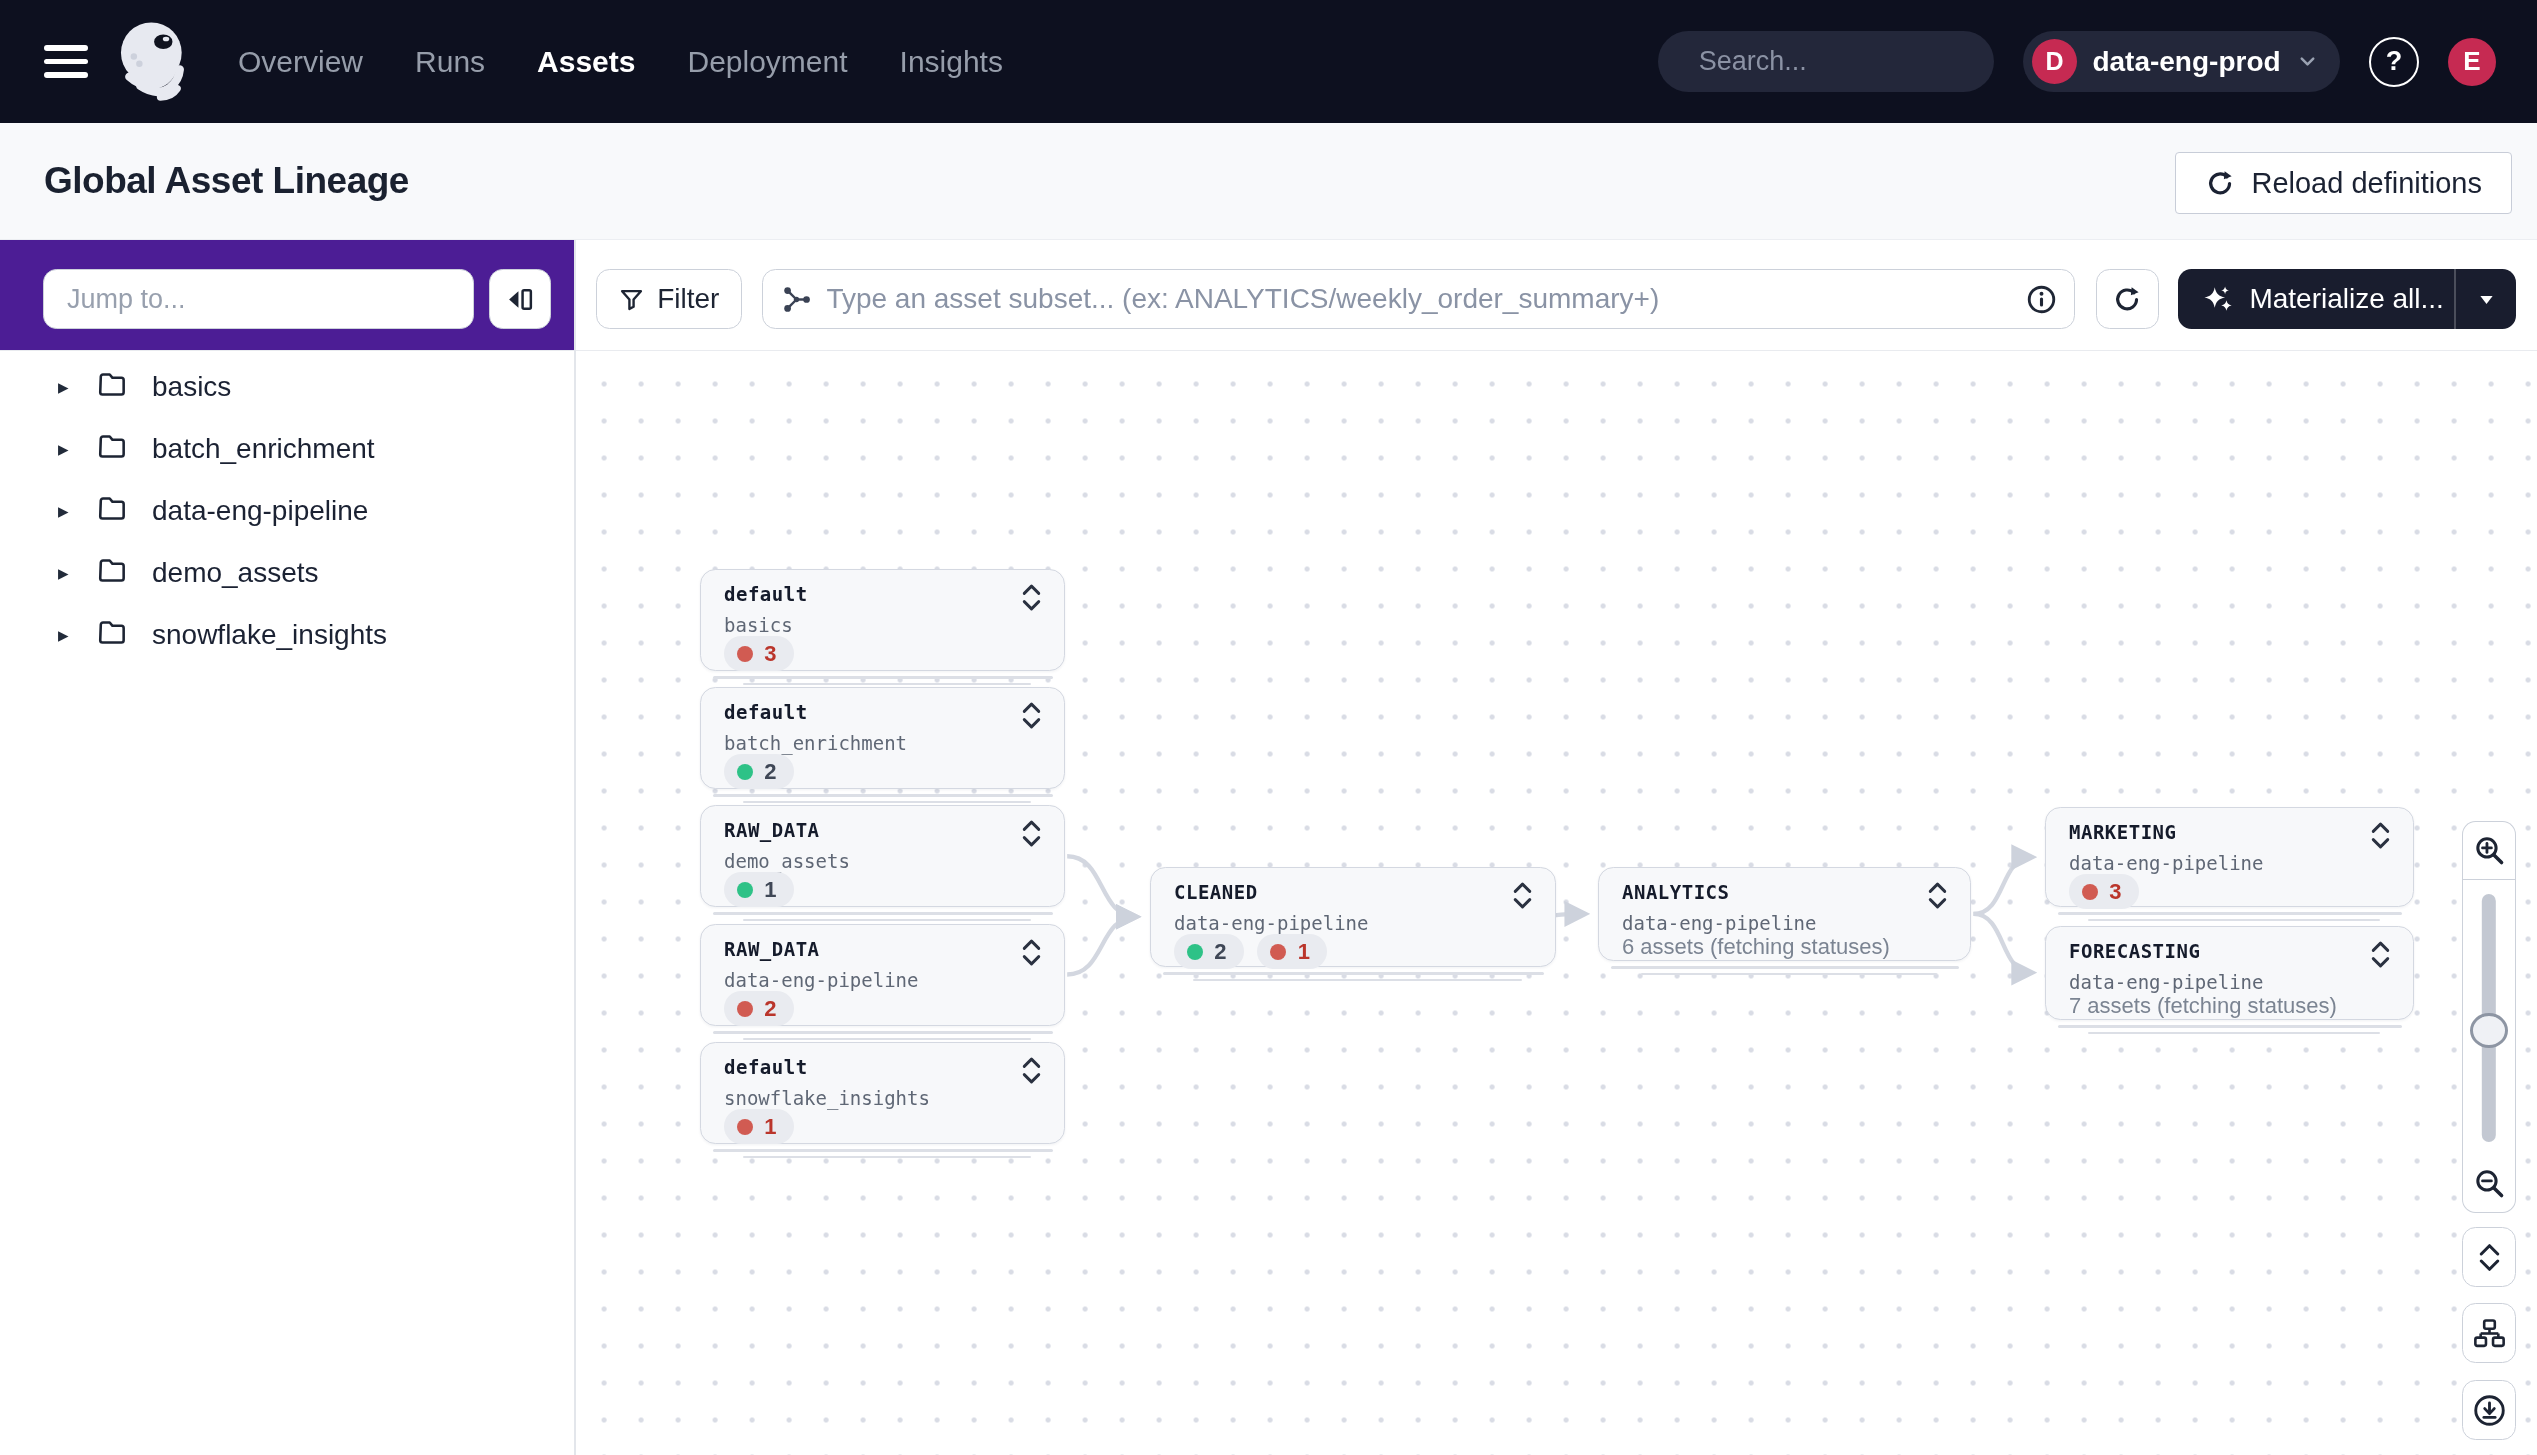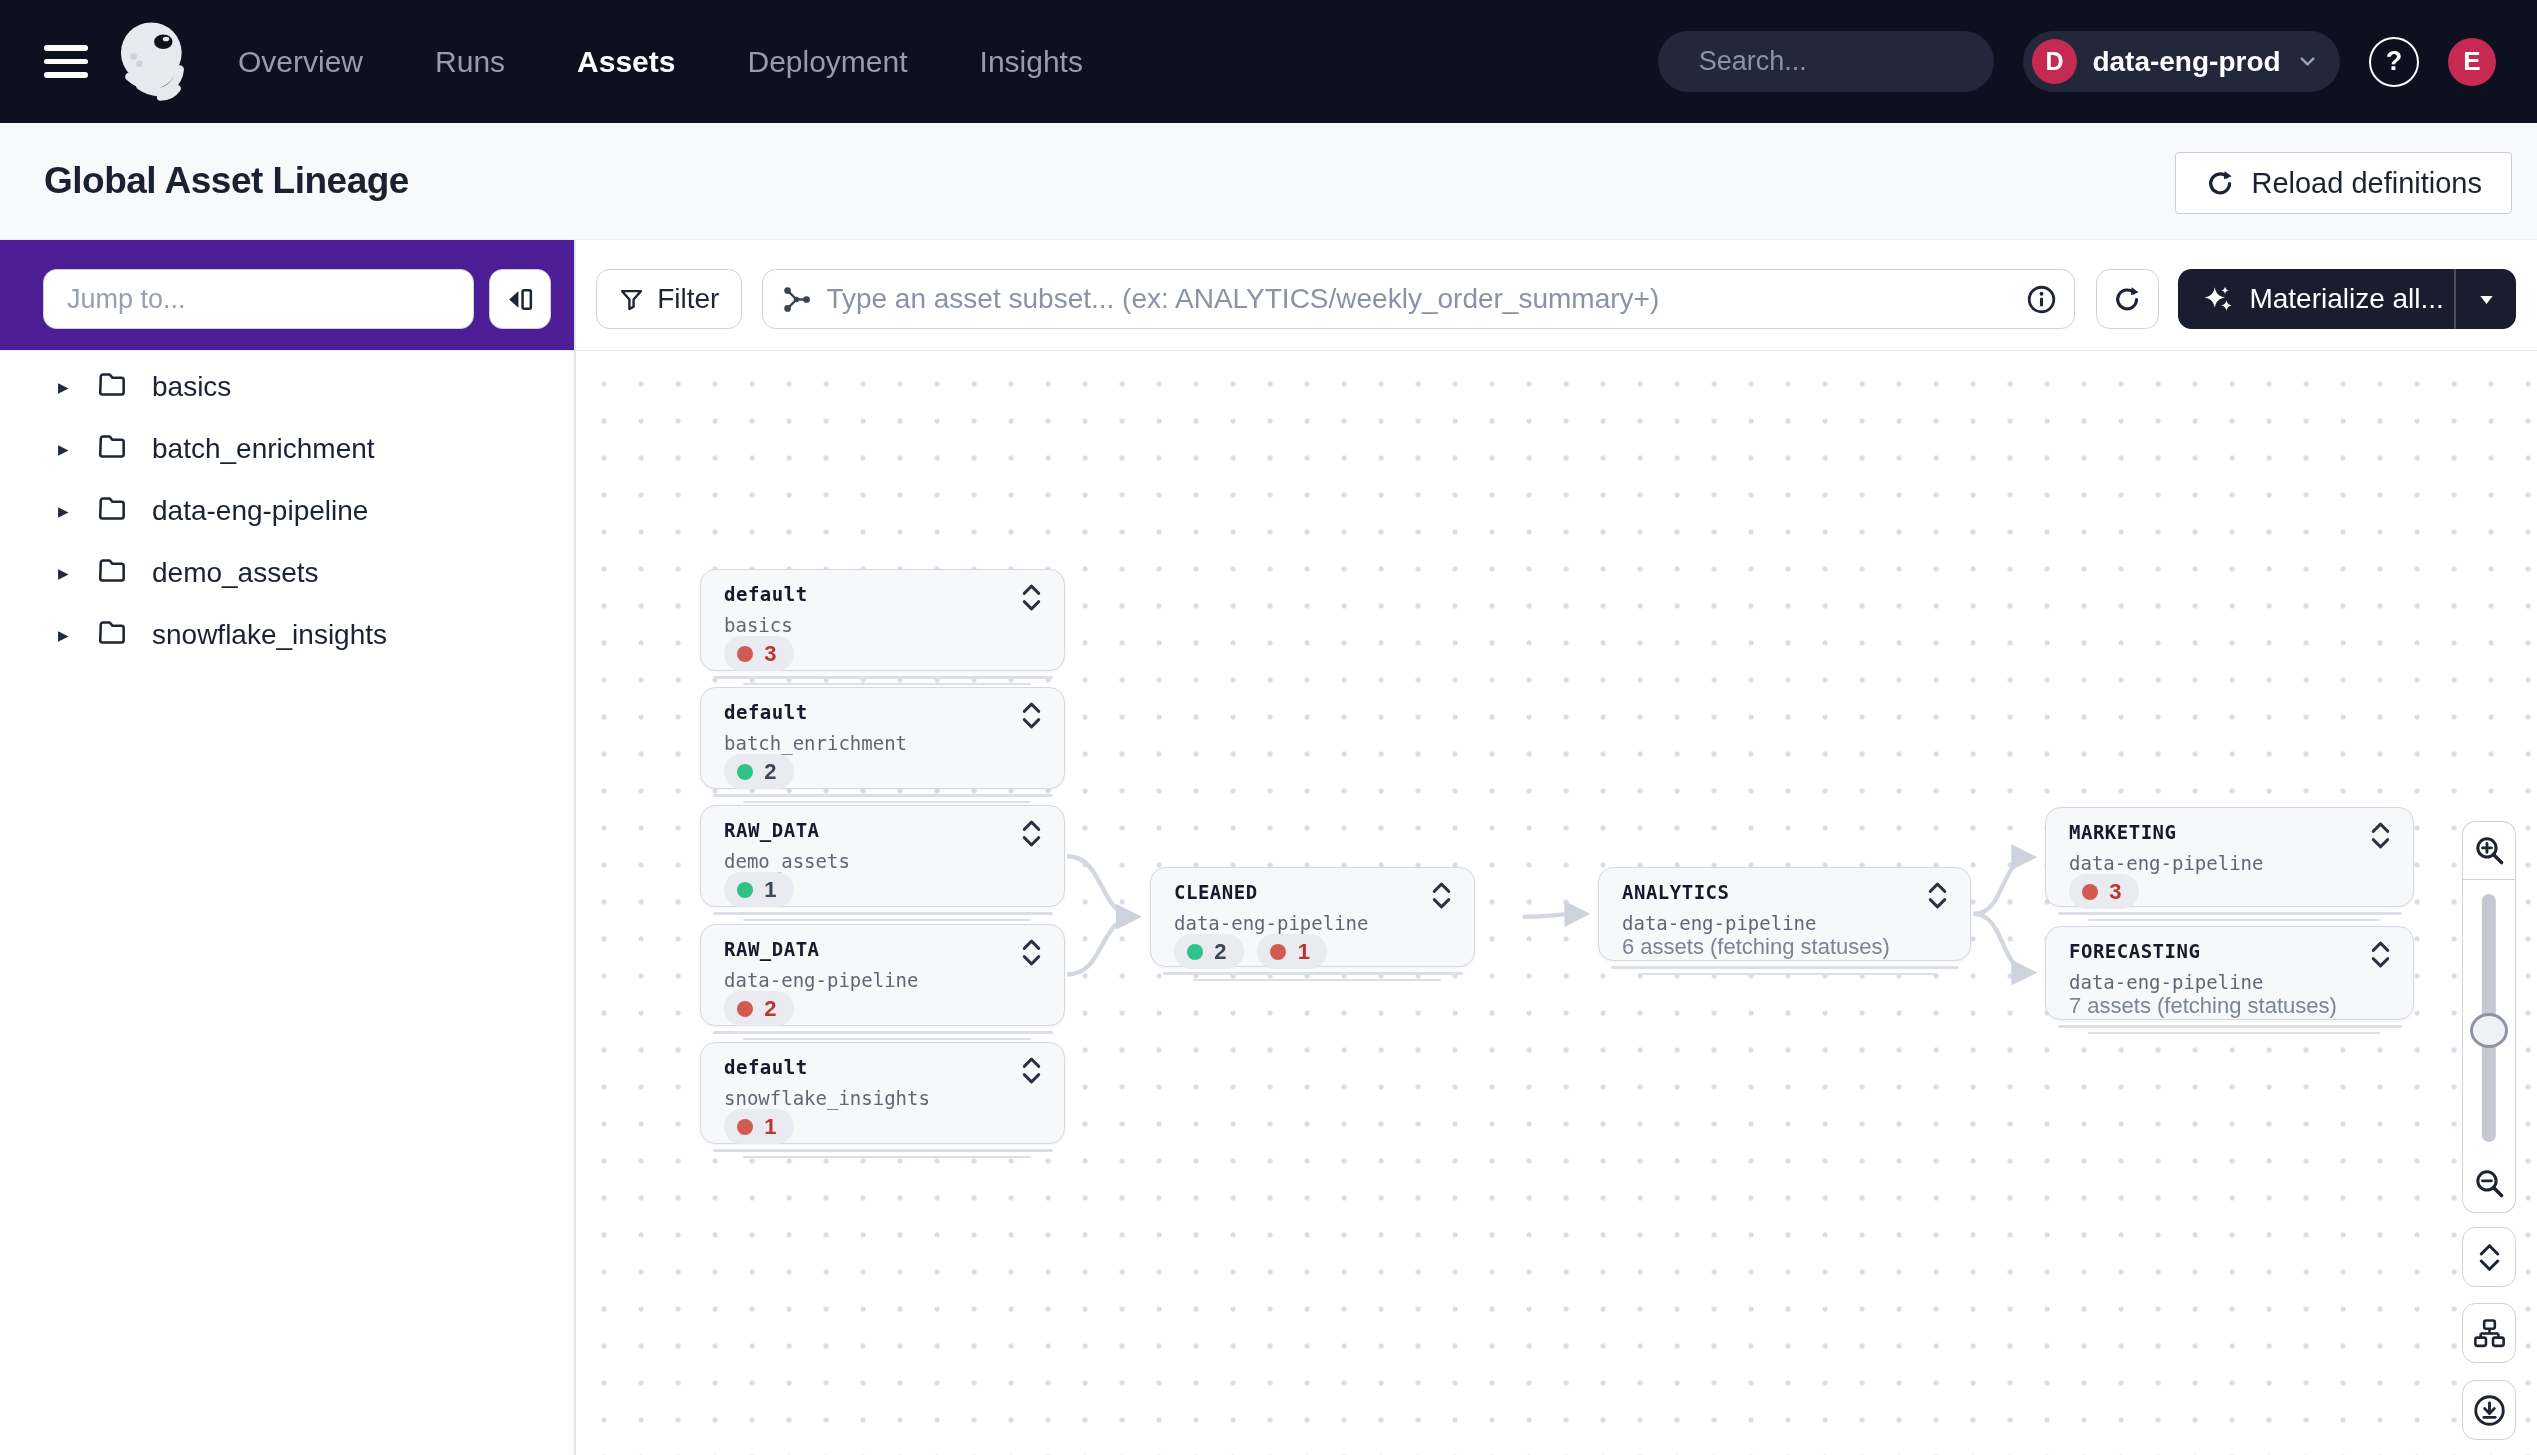--- a/index.html
+++ b/index.html
@@ -6,21 +6,21 @@
   html,body { width:2538px; height:1455px; overflow:hidden; }
   body { font-family:"Liberation Sans", sans-serif; background:#ffffff; position:relative; }
 
   
   .topnav { position:absolute; left:0; top:0; width:2538px; height:123px; background:#0d101f;
             display:flex; align-items:center; z-index:20; }
   .hamburger { margin-left:44px; width:44px; height:33px; display:flex; flex-direction:column;
                justify-content:space-between; cursor:pointer; }
   .hamburger span { display:block; height:5.8px; background:#ffffff; border-radius:2.9px; }
   .logo { margin-left:21px; width:92px; height:92px; }
-  .nav-links { display:flex; align-items:center; gap:72px; margin-left:37px; }
+  .nav-links { display:flex; align-items:center; gap:52px; margin-left:37px; }
   .nav-link { font-size:30px; font-weight:500; color:#969daa; cursor:pointer; }
   .nav-link.active { color:#ffffff; font-weight:700; }
   .nav-right { margin-left:auto; margin-right:42px; display:flex; align-items:center; gap:29px; }
   .search-pill { width:336px; height:61px; border-radius:31px; background:#23273a;
                  display:flex; align-items:center; padding:0 25px; gap:15.4px; cursor:text; }
   .search-pill input { flex:1; background:transparent; border:none; outline:none;
                        font-size:27px; color:#e8eaf0; font-family:"Liberation Sans",sans-serif; }
   .search-pill input::placeholder { color:#8b92a4; }
   .search-slash { color:#8b92a4; font-size:27px; }
   .deploy-pill { height:61px; border-radius:31px; background:#23273a; display:flex;
@@ -368,21 +368,21 @@
         </svg>
       </div>
       <div class="node-sub">snowflake_insights</div>
       <div class="node-foot">
         <span class="badge">
           <span class="badge-dot" style="background:#d15b52"></span>
           <span class="badge-count" style="color:#ba352b">1</span>
         </span>
       </div>
     </div>
-    <div class="node" style="left: 1150px; top: 867px; width: 325px; height: 100px;">
+    <div class="node" style="left: 1150px; top: 867px; width: 406px; height: 100px;">
       <div class="node-head">
         <span class="node-title">CLEANED</span>
         <svg width="23" height="29" viewBox="0 0 22 28">
           <path d="M4 10 L11 3 L18 10" stroke="#2a3140" stroke-width="2.8" fill="none" stroke-linecap="round" stroke-linejoin="round"></path>
           <path d="M4 18 L11 25 L18 18" stroke="#2a3140" stroke-width="2.8" fill="none" stroke-linecap="round" stroke-linejoin="round"></path>
         </svg>
       </div>
       <div class="node-sub">data-eng-pipeline</div>
       <div class="node-foot">
         <span class="badge">

